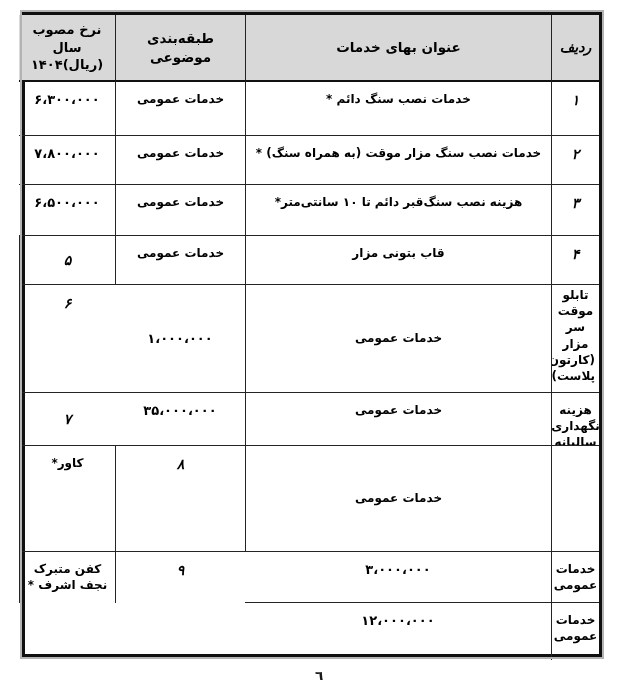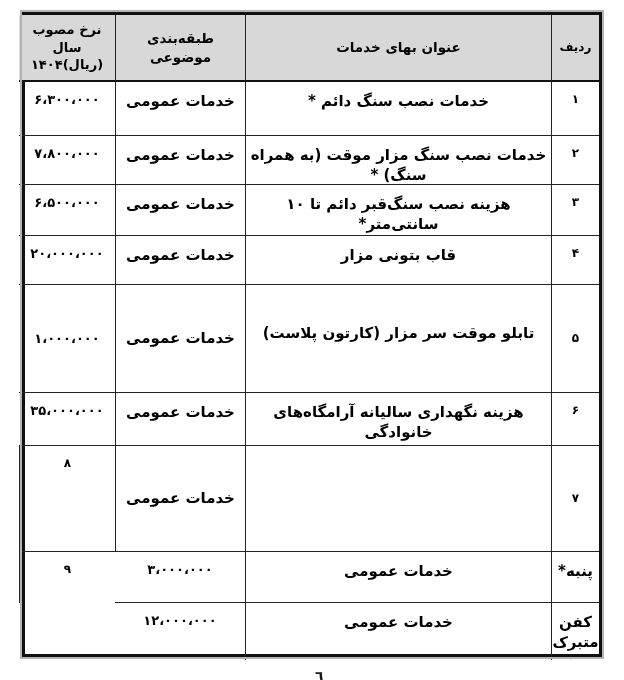--- a/index.html
+++ b/index.html
@@ -27,39 +27,39 @@
   .td{
     box-sizing:border-box;
     border-left:1px solid #242424;
     border-bottom:1px solid #242424;
     display:flex;
     flex-direction:column;
     align-items:center;
     justify-content:flex-start;
     padding:9px 4px 2px 4px;
     font-weight:bold;
-    font-size:15px;
+    font-size:12px;
     line-height:1.35;
     text-align:center;
     overflow:hidden;
   }
   .td.c-rate{border-left:none;}
   .td.last{border-bottom:none;}
   .th{
     background:#d8d8d8;
     justify-content:center;
     padding-top:2px;padding-bottom:2px;
     border-bottom:2px solid #111;
     font-size:13.5px;
   }
   .th .hline{display:block;}
   .td.center{justify-content:center;padding-top:2px;}
   .td.two-line{justify-content:space-evenly;padding-top:2px;padding-bottom:12px;}
   .td .line{display:block;width:100%;}
-  .c-no{font-size:12px;}
+  .c-no{font-size:14px;font-style:italic;}
   .c-rate{font-size:13px;letter-spacing:0.5px;}
   .page-num{
     position:absolute;
     left:315px;top:668px;
     font-size:14px;font-weight:bold;
     color:#1a1a1a;
   }
 </style>
 </head>
 <body>
@@ -85,41 +85,40 @@
   <div class="td c-rate" dir="ltr">۷،۸۰۰،۰۰۰</div>
 
   <div class="td c-no">۳</div>
   <div class="td c-title">هزینه نصب سنگ‌قبر دائم تا ۱۰ سانتی‌متر*</div>
   <div class="td c-cat">خدمات عمومی</div>
   <div class="td c-rate" dir="ltr">۶،۵۰۰،۰۰۰</div>
 
   <div class="td c-no">۴</div>
   <div class="td c-title">قاب بتونی مزار</div>
   <div class="td c-cat">خدمات عمومی</div>
-  <div class="td c-rate" dir="ltr">۲۰،۰۰۰،۰۰۰</div>
 
   <div class="td c-no center">۵</div>
   <div class="td c-title two-line">
     <span class="line">تابلو موقت سر مزار (کارتون پلاست)</span>
   </div>
   <div class="td c-cat center">خدمات عمومی</div>
   <div class="td c-rate center" dir="ltr">۱،۰۰۰،۰۰۰</div>
 
   <div class="td c-no">۶</div>
   <div class="td c-title">هزینه نگهداری سالیانه آرامگاه‌های خانوادگی</div>
   <div class="td c-cat">خدمات عمومی</div>
   <div class="td c-rate" dir="ltr">۳۵،۰۰۰،۰۰۰</div>
 
   <div class="td c-no center">۷</div>
   <div class="td c-title two-line">
   </div>
   <div class="td c-cat center">خدمات عمومی</div>
 
   <div class="td c-no">۸</div>
-  <div class="td c-title">پنبه*</div>
+  <div class="td c-title">کاور*</div>
   <div class="td c-cat">خدمات عمومی</div>
   <div class="td c-rate" dir="ltr">۳،۰۰۰،۰۰۰</div>
 
   <div class="td c-no last">۹</div>
   <div class="td c-title last">کفن متبرک نجف اشرف *</div>
   <div class="td c-cat last">خدمات عمومی</div>
   <div class="td c-rate last" dir="ltr">۱۲،۰۰۰،۰۰۰</div>
 
 </div>
 

